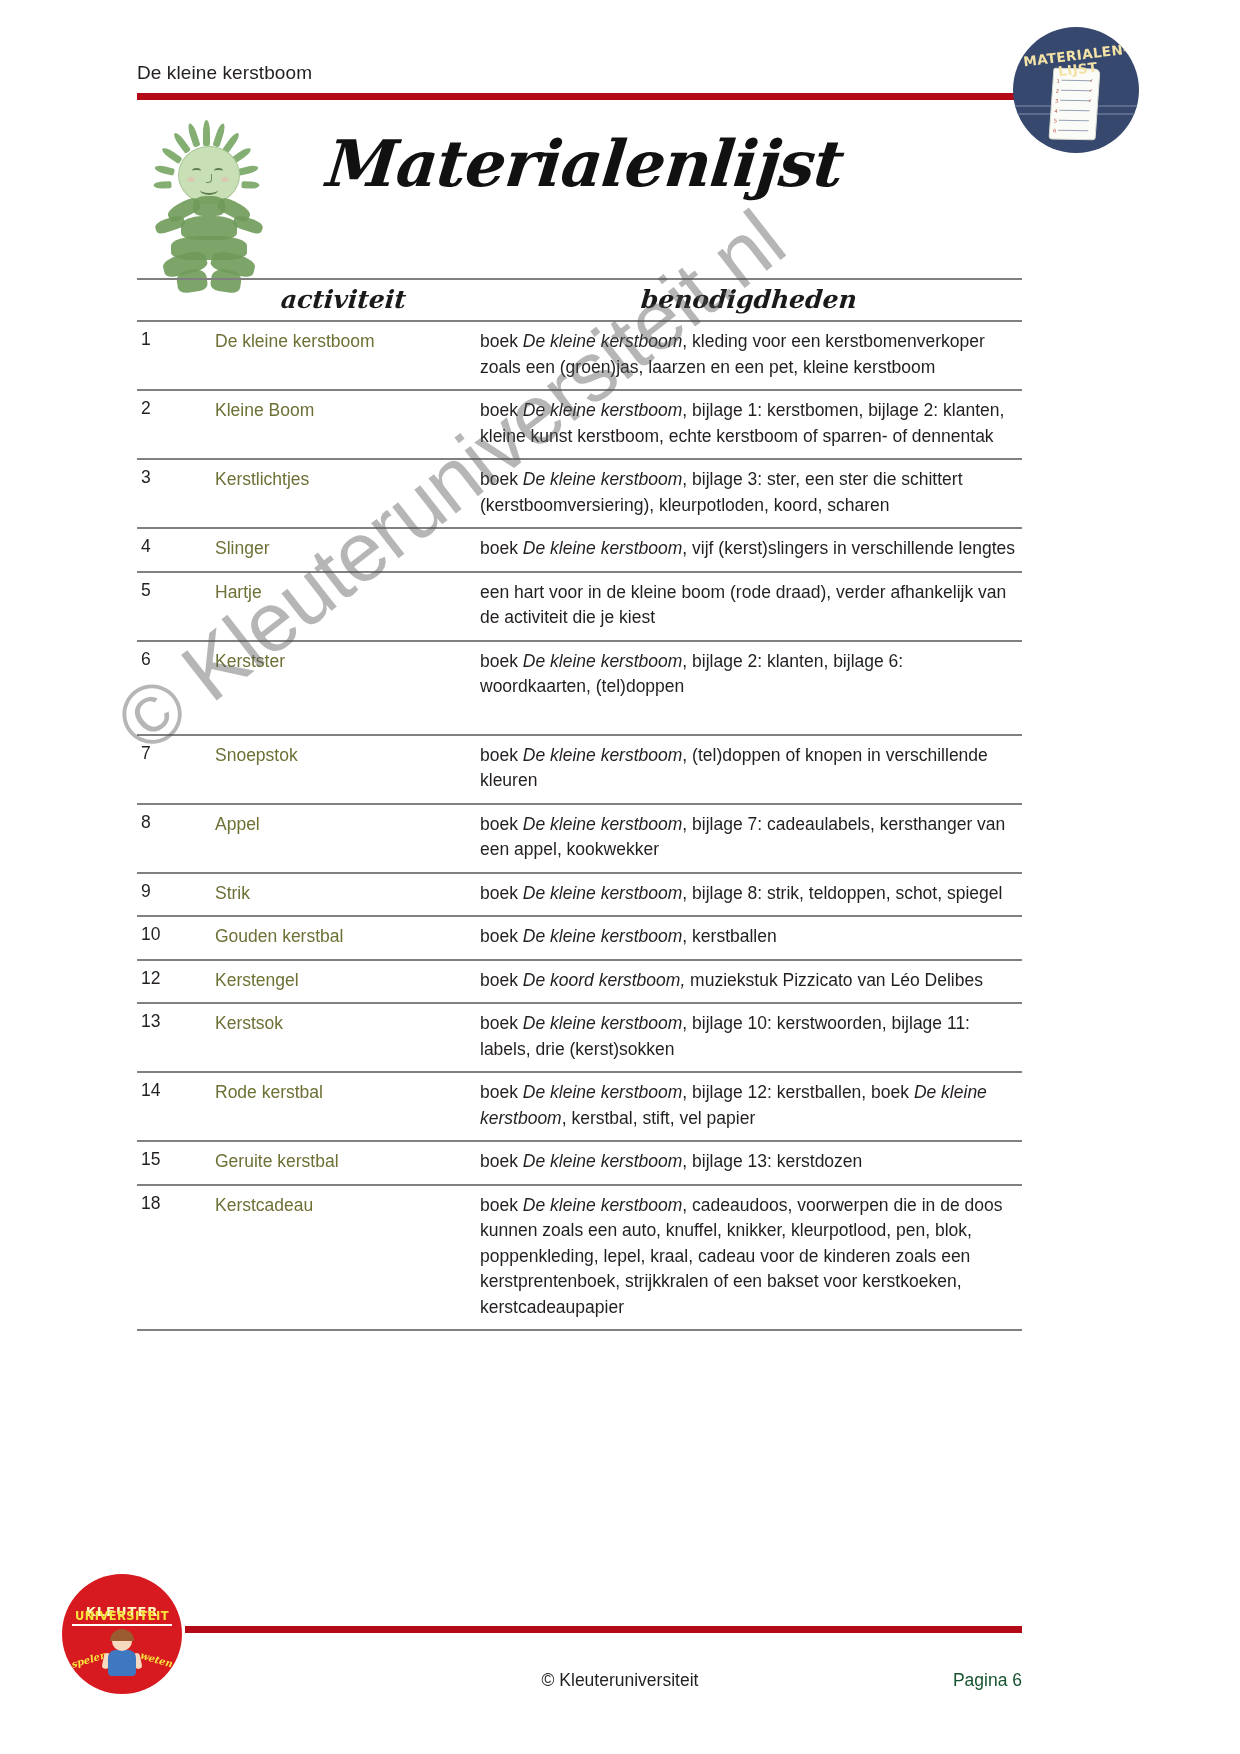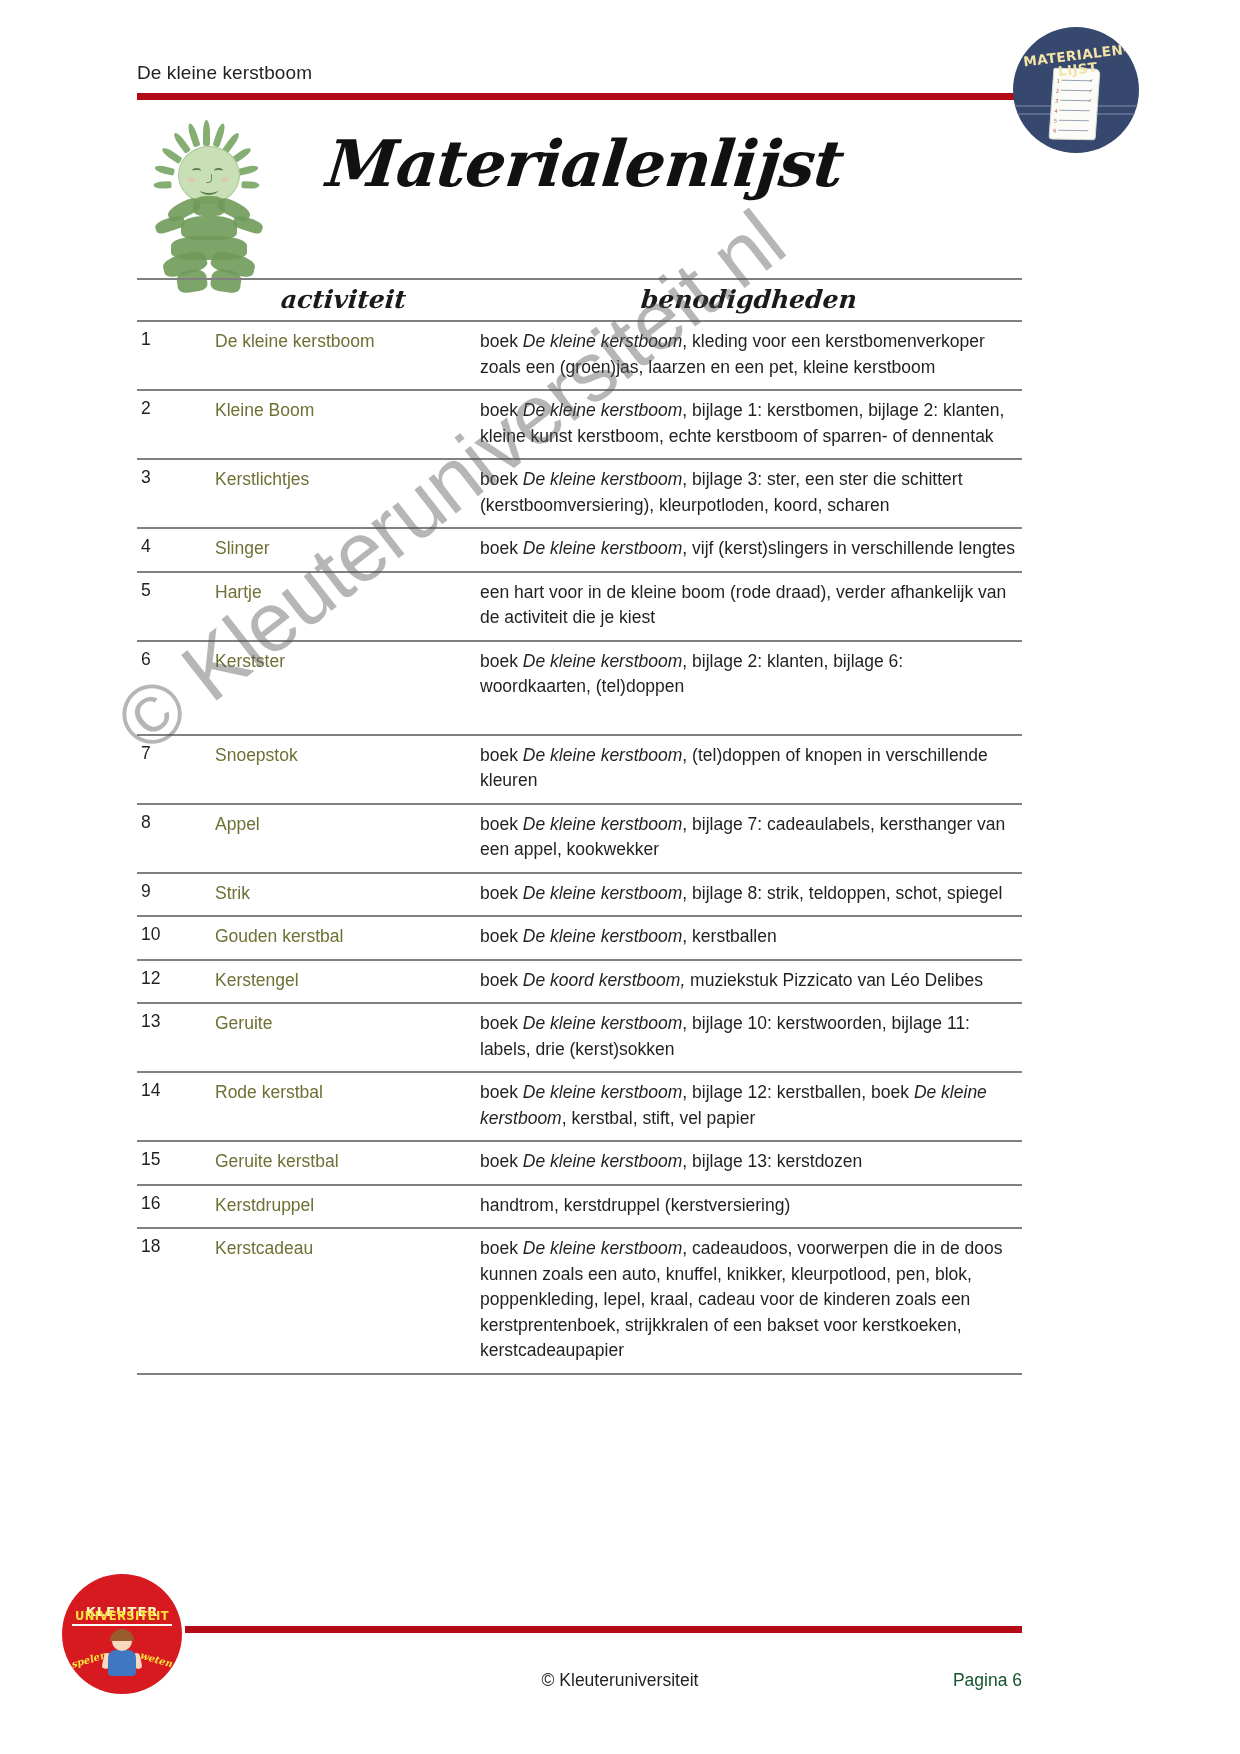--- a/index.html
+++ b/index.html
@@ -552,37 +552,32 @@
           <td class="cell-act">Gouden kerstbal</td>
           <td class="cell-ben">boek <i>De kleine kerstboom</i>, kerstballen</td>
         </tr>
         <tr>
           <td class="cell-num">12</td>
           <td class="cell-act">Kerstengel</td>
           <td class="cell-ben">boek <i>De koord kerstboom,</i> muziekstuk Pizzicato van Léo Delibes</td>
         </tr>
         <tr>
           <td class="cell-num">13</td>
-          <td class="cell-act">Geruite</td>
+          <td class="cell-act">Kerstsok</td>
           <td class="cell-ben">boek <i>De kleine kerstboom</i>, bijlage 10: kerstwoorden, bijlage 11: labels, drie (kerst)sokken</td>
         </tr>
         <tr>
           <td class="cell-num">14</td>
           <td class="cell-act">Rode kerstbal</td>
           <td class="cell-ben">boek <i>De kleine kerstboom</i>, bijlage 12: kerstballen, boek <i>De kleine kerstboom</i>, kerstbal, stift, vel papier</td>
         </tr>
         <tr>
           <td class="cell-num">15</td>
           <td class="cell-act">Geruite kerstbal</td>
           <td class="cell-ben">boek <i>De kleine kerstboom</i>, bijlage 13: kerstdozen</td>
-        </tr>
-        <tr>
-          <td class="cell-num">16</td>
-          <td class="cell-act">Kerstdruppel</td>
-          <td class="cell-ben">handtrom, kerstdruppel (kerstversiering)</td>
         </tr>
         <tr>
           <td class="cell-num">18</td>
           <td class="cell-act">Kerstcadeau</td>
           <td class="cell-ben">boek <i>De kleine kerstboom</i>, cadeaudoos, voorwerpen die in de doos kunnen zoals een auto, knuffel, knikker, kleurpotlood, pen, blok, poppenkleding, lepel, kraal, cadeau voor de kinderen zoals een kerstprentenboek, strijkkralen of een bakset voor kerstkoeken, kerstcadeaupapier</td>
         </tr>
       </tbody>
   </table>
 </div>
 

